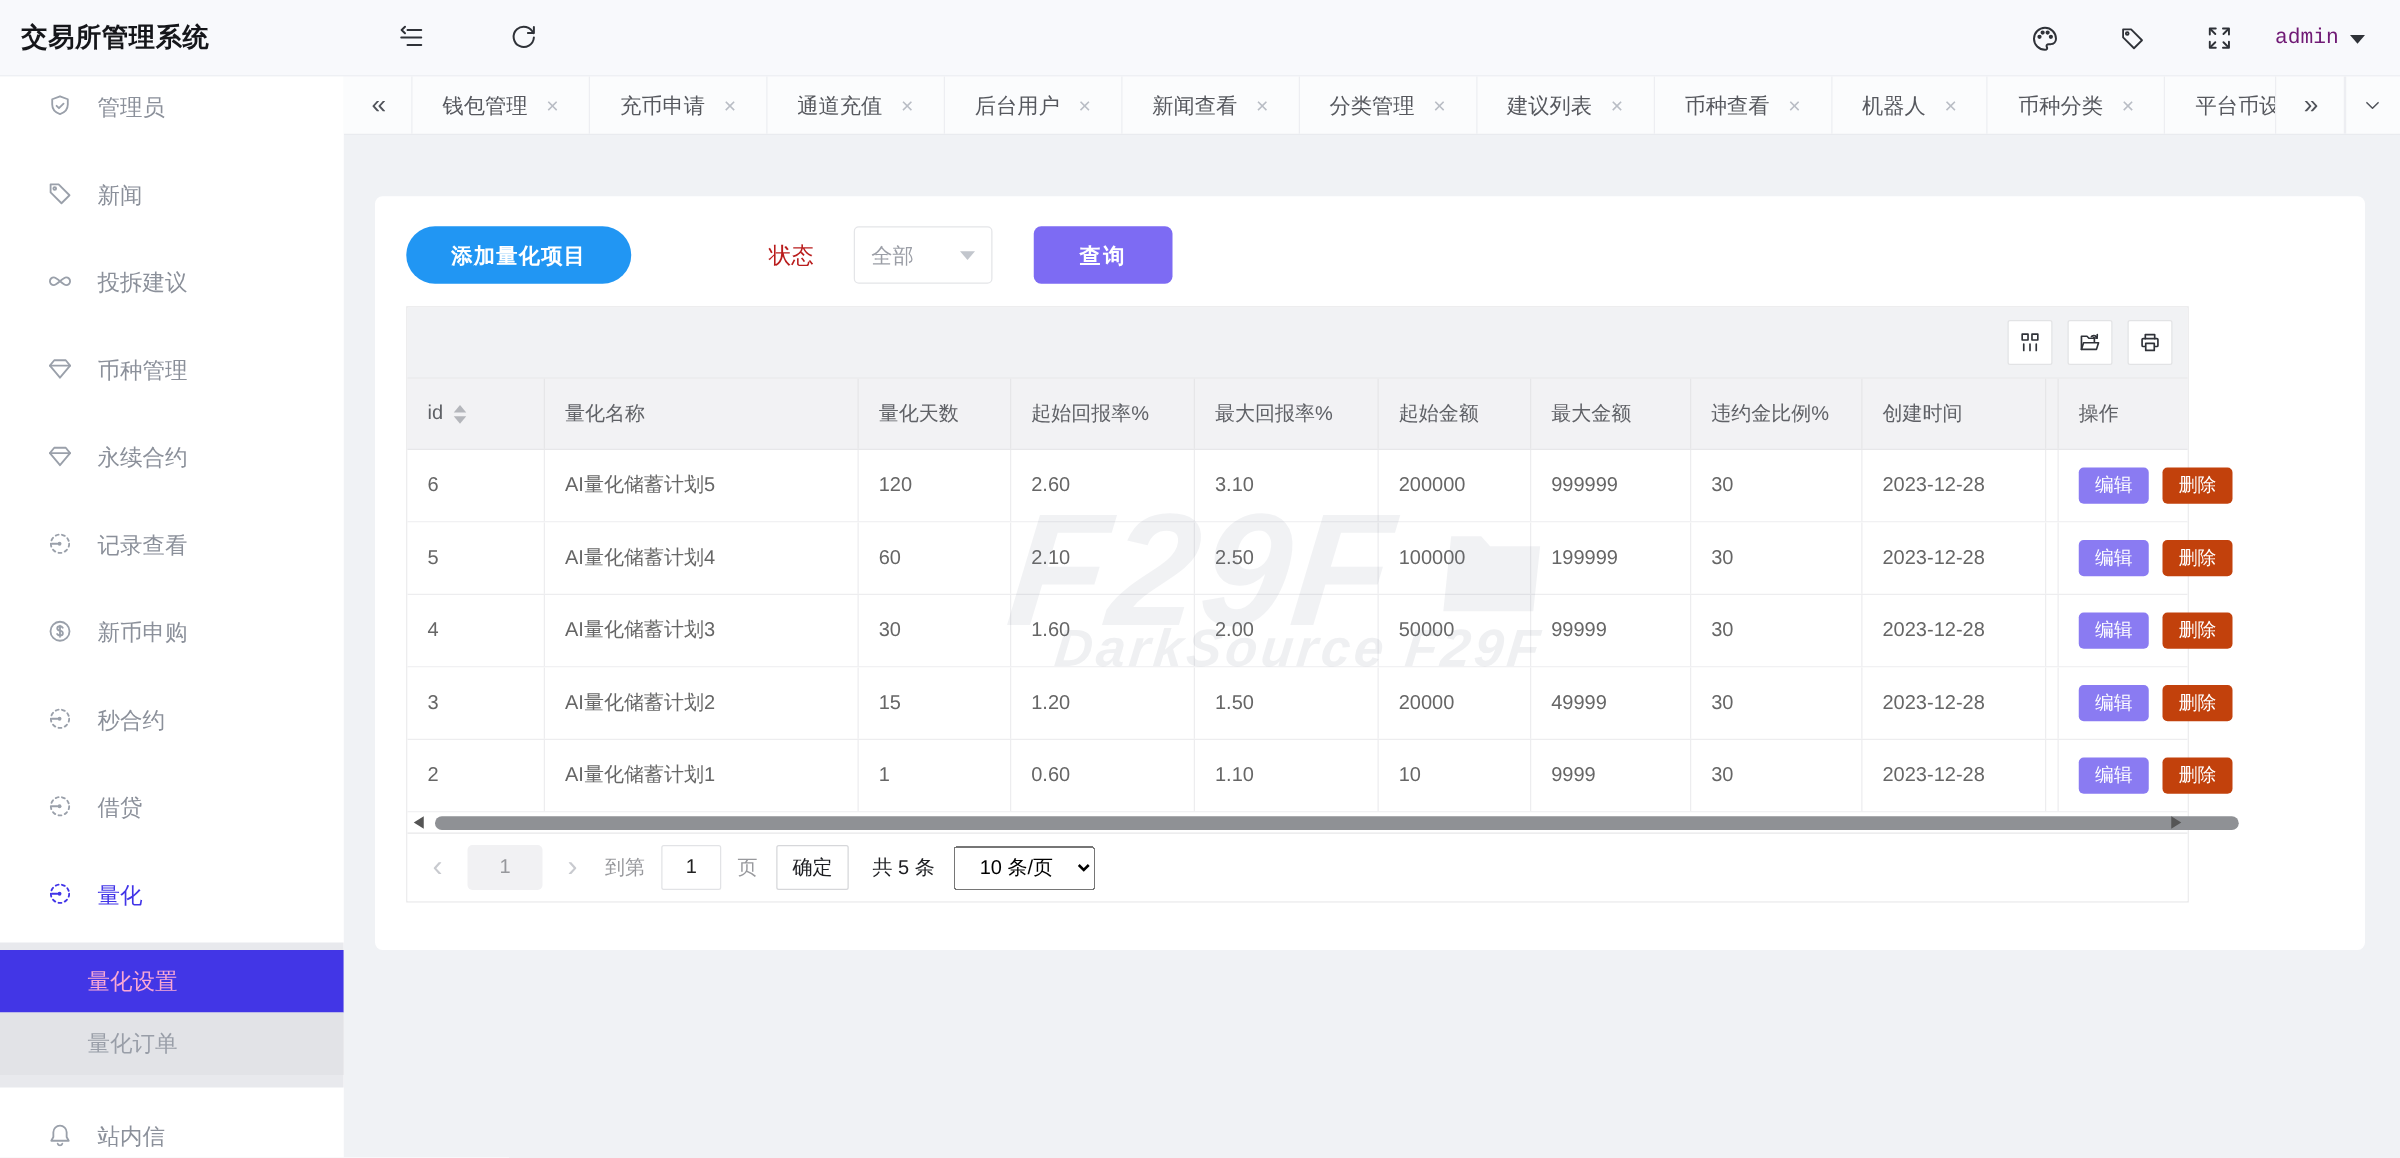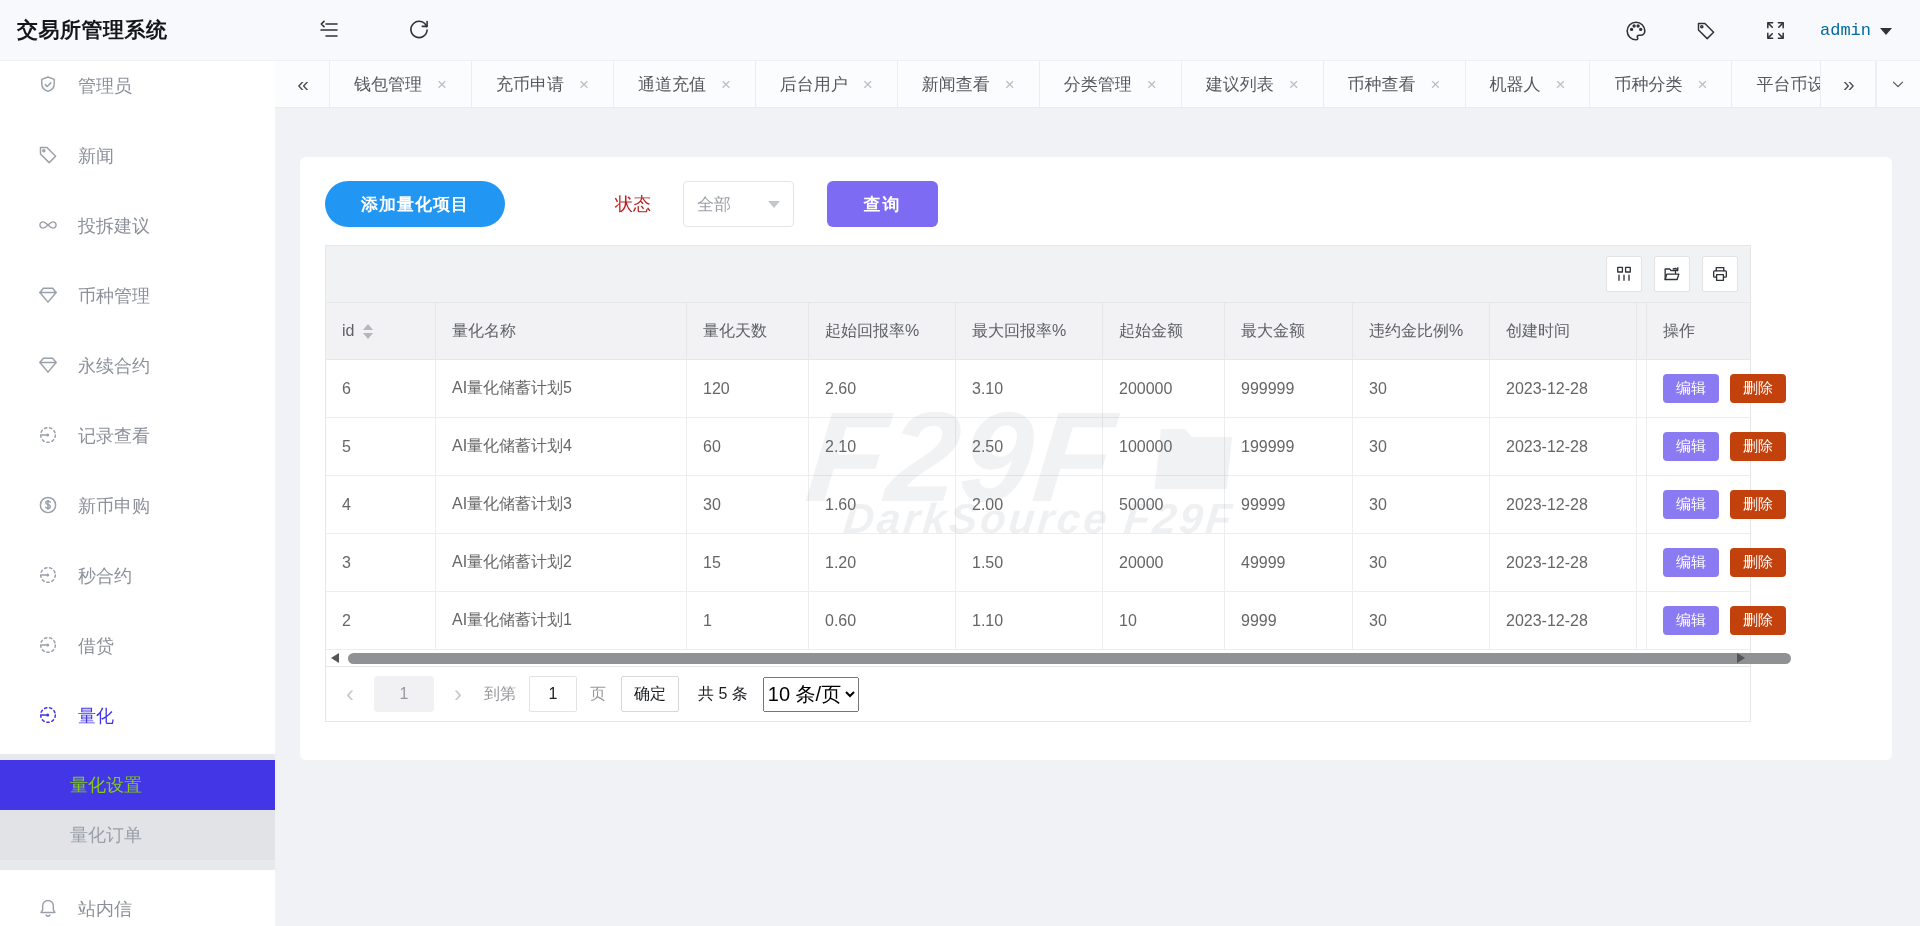--- a/index.html
+++ b/index.html
@@ -8,35 +8,35 @@
   .icon svg { display:block; }
 
   
   .app-header { position:absolute; top:0; left:0; width:1920px; height:61px; background:#f8f9fc; border-bottom:1px solid #eef0f4; display:flex; align-items:center; z-index:5;font-family:Liberation Mono, monospace; }
   .brand { width:275px; padding-left:17px; font-size:21px; font-weight:bold; color:#15161a; letter-spacing:.5px; }
   .topbar-left { display:flex; align-items:center; gap:50px; margin-left:34px; color:#2f3238; }
   .topbar-right { position:absolute; right:28px; top:0; height:61px; display:flex; align-items:center; color:#2f3238; }
   .tb-icon { width:40px; height:40px; display:flex; align-items:center; justify-content:center; cursor:pointer; }
   .topbar-right .tb-icon { margin-left:30px; }
   .user-box { display:flex; align-items:center; margin-left:24px; cursor:pointer; }
-  .user-name { font-size:17px; color:#0369a1; }
+  .user-name { font-size:17px; color:#701a75; }
   .caret-down { width:0; height:0; border-left:6px solid transparent; border-right:6px solid transparent; border-top:7px solid #2f3238; margin-left:9px; margin-top:2px; }
 
   
   .sidebar { position:absolute; left:0; top:61px; width:275px; bottom:0; background:#fff; z-index:4; overflow:hidden; }
   .menu { list-style:none; padding-top:1px; }
   .menu-item { height:47px; margin-bottom:23px; display:flex; align-items:center; padding-left:37px; color:#8b909a; cursor:pointer; }
   .menu-item .m-icon { width:24px; height:24px; margin-right:17px; color:#9aa0aa; flex:none; }
   .menu-item .m-label { font-size:18px; }
   .menu-item.active { color:#4134e8; }
   .menu-item.active .m-icon { color:#4134e8; }
   .menu-item.q { margin-bottom:15px; }
   .submenu { background:#e8e9ed; padding:6px 0 10px 0; margin-bottom:14px; }
   .submenu-item { height:50px; display:flex; align-items:center; padding-left:70px; font-size:18px; color:#999ea8; cursor:pointer; background:#e2e3e7; }
-  .submenu-item.active { background:#4236e6; color:#84cc16; }
+  .submenu-item.active { background:#4236e6; color:#f9a8d4; }
 
   
   .tabbar { position:absolute; top:61px; left:275px; right:0; height:47px; background:#fbfcfd; border-bottom:1px solid #e9ebef; display:flex; align-items:stretch; z-index:3; }
   .tabbar > * { border-right:1px solid #edeef2; }
   .tab-scroll { width:55px; display:flex; align-items:center; justify-content:center; font-size:21px; color:#50535a; cursor:pointer; flex:none; letter-spacing:-2px; }
   .tab { display:flex; align-items:center; padding:0 24px; font-size:17px; color:#56585e; cursor:pointer; white-space:nowrap; }
   .tab .tab-close { margin-left:15px; color:#b9bdc5; font-size:17px; line-height:1; cursor:pointer; }
   .tab.truncated { padding-right:6px; max-width:116px; overflow:hidden; }
   .tab-spacer { flex:1; border-right:none; }
   .tab-drop { width:52px; display:flex; align-items:center; justify-content:center; color:#50535a; border-left:1px solid #edeef2; border-right:none; cursor:pointer; }
@@ -79,21 +79,21 @@
   .hs-right { right:5px; border-left:8px solid #555; }
 
   .t-page { height:54px; display:flex; align-items:center; padding-left:20px; font-size:16px; background:#fff; }
   .pg-arrow { font-size:24px; color:#c8cacf; cursor:pointer; line-height:1; }
   .pg-current { margin-left:20px; margin-right:20px; width:60px; height:36px; background:#f1f1f3; border-radius:4px; color:#97989c; display:flex; align-items:center; justify-content:center; }
   .pg-muted { color:#98999d; margin-left:22px; }
   .pg-input { width:48px; height:36px; border:1px solid #e2e3e6; border-radius:2px; text-align:center; font-size:16px; color:#222; margin-left:13px; font-family:inherit; }
   .pg-page { margin-left:13px; color:#98999d; }
   .pg-confirm { margin-left:15px; width:58px; height:36px; background:#fff; border:1px solid #d6d7da; border-radius:2px; font-size:16px; color:#1d1e22; cursor:pointer; font-family:inherit; }
   .pg-total { margin-left:19px; color:#1d1e22; }
-  .pg-size { margin-left:15px; height:35px; font-size:20px; font-family:inherit; padding:0 0; }
+  .pg-size { margin-left:15px; height:35px; font-size:16px; font-family:inherit; padding:0 16px; }
 
   
   .watermark { position:absolute; left:508px; top:236px; pointer-events:none; font-style:italic; font-weight:bold; color:rgba(120,130,152,0.10); z-index:6; }
   .wm-big { font-size:128px; display:flex; align-items:center; gap:20px; transform:skewX(-6deg); letter-spacing:2px; line-height:1; }
   .wm-folder { width:118px; height:96px; }
   .wm-sub { font-size:42px; letter-spacing:3px; margin-top:-26px; margin-left:36px; color:rgba(120,130,152,0.12); transform:skewX(-6deg); }
 </style>
 </head>
 <body>
 

